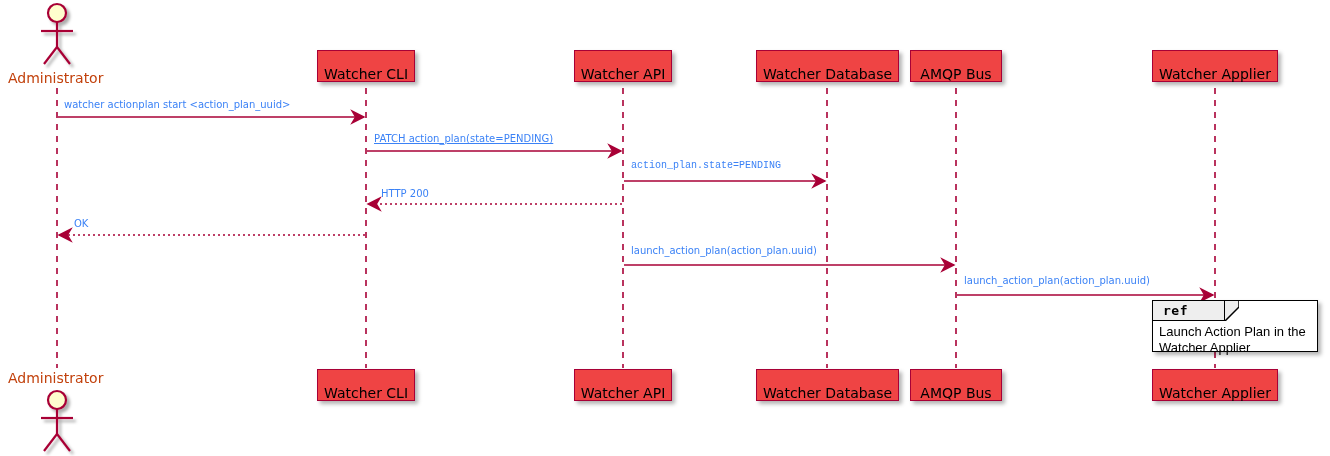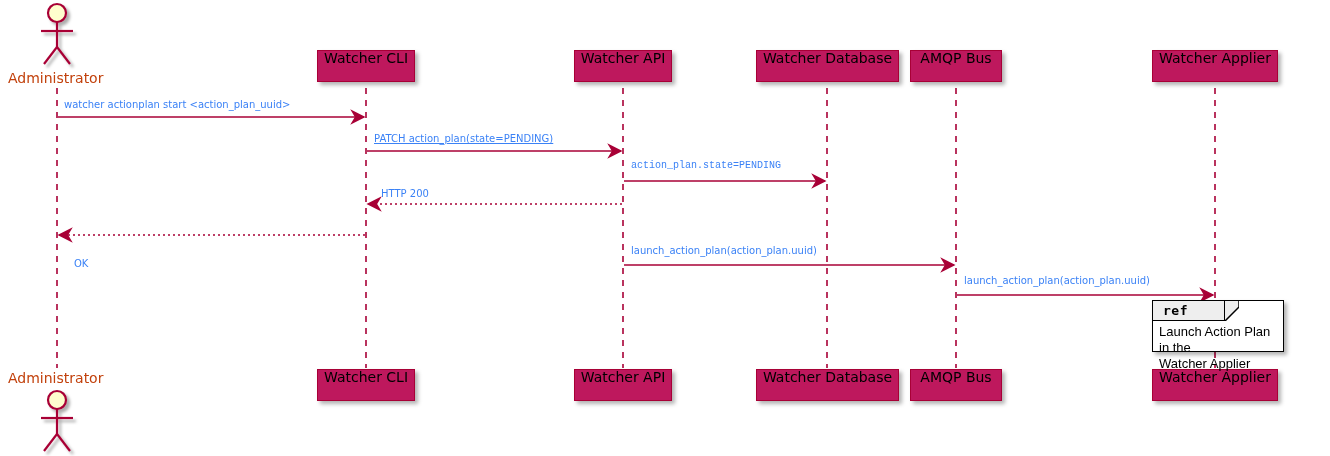--- a/index.html
+++ b/index.html
@@ -20,28 +20,28 @@
   #svg-layer {
     position: absolute;
     left: 0;
     top: 0;
     width: 1330px;
     height: 456px;
   }
   .participant-box {
     position: absolute;
     box-sizing: border-box;
-    background: #be185d;
+    background: #ef4444;
     border: 1.5px solid #A80036;
     color: #000000;
     font-family: "DejaVu Sans", sans-serif;
     font-size: 14px;
     line-height: 1;
     display: flex;
-    align-items: flex-start;
+    align-items: flex-end;
     justify-content: center;
     white-space: nowrap;
     box-shadow: 3px 3px 4px rgba(0,0,0,0.30);
   }
   .actor-label {
     position: absolute;
     font-family: "DejaVu Sans", sans-serif;
     font-size: 14px;
     color: #c2410c;
     white-space: nowrap;
@@ -170,25 +170,25 @@
     <span>Watcher Applier</span>
   </div>
 
   <div class="actor-label" style="left:8px; top:71px;">Administrator</div>
   <div class="actor-label" style="left:8px; top:371px;">Administrator</div>
 
   <div class="msg-label" style="left:64px; top:100px;">watcher actionplan start &lt;action_plan_uuid&gt;</div>
   <div class="msg-label" style="left:374px; top:134px;text-decoration:underline;">PATCH action_plan(state=PENDING)</div>
   <div class="msg-label" style="left:631px; top:161px;font-family:Liberation Mono, monospace;">action_plan.state=PENDING</div>
   <div class="msg-label" style="left:381px; top:189px;">HTTP 200</div>
-  <div class="msg-label" style="left:74px; top:219px;margin-top:40px;">OK</div>
+  <div class="msg-label" style="left:74px; top:219px;">OK</div>
   <div class="msg-label" style="left:631px; top:246px;">launch_action_plan(action_plan.uuid)</div>
   <div class="msg-label" style="left:964px; top:276px;">launch_action_plan(action_plan.uuid)</div>
 
-  <div class="ref-frame" style="left:1152px; top:300px; width:132px; height:52px;">
+  <div class="ref-frame" style="left:1152px; top:300px; width:166px; height:52px;">
     <div class="ref-tab" style="width:72px; height:20px;">
       <span>ref</span>
     </div>
     <svg style="position:absolute; left:72px; top:0px; width:14px; height:20px;" viewBox="0 0 14 20">
       <path d="M 0 0 L 14 0 L 14 6 L 0 20 Z" fill="#EEEEEE" stroke="none"></path>
       <path d="M 14 0 L 14 6 L 0 20" fill="none" stroke="#000000" stroke-width="1.5"></path>
     </svg>
     <div class="ref-body" style="left:6px; top:23px;">
       <div>Launch Action Plan in the</div>
       <div>Watcher Applier</div>

